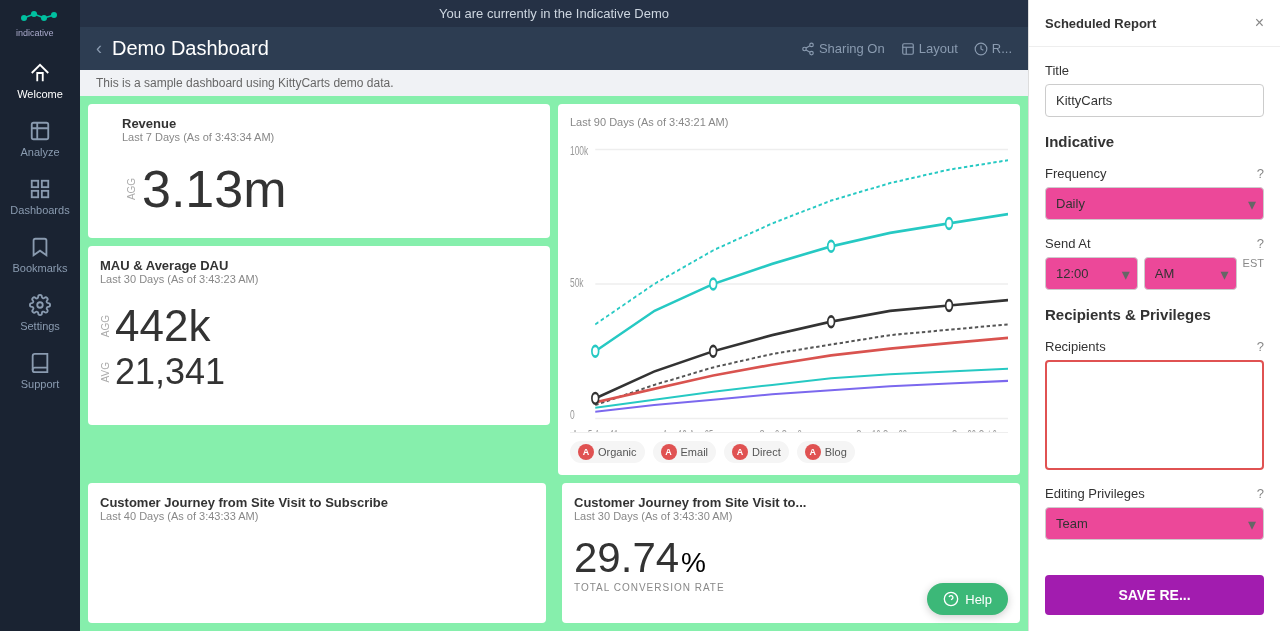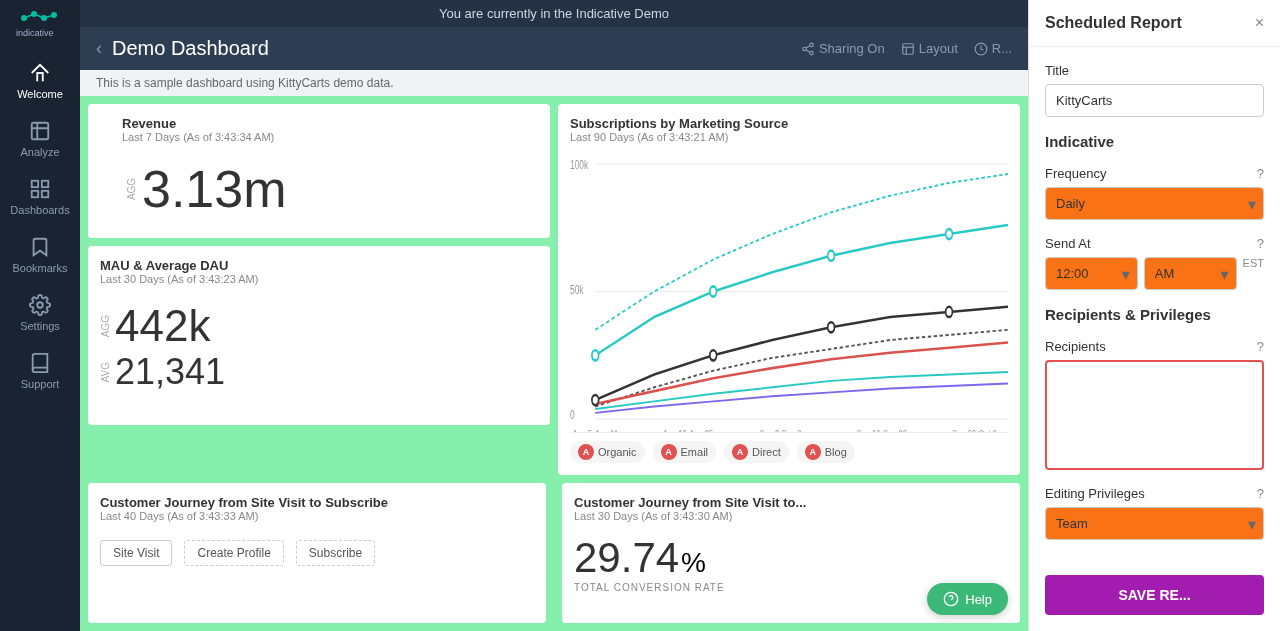--- a/index.html
+++ b/index.html
@@ -202,21 +202,21 @@
     }
 
     .panel-header {
       display: flex;
       align-items: center;
       justify-content: space-between;
       padding: 14px 16px;
       border-bottom: 1px solid #eee;
     }
     .panel-title {
-      font-size: 16px;
+      font-size: 13px;
       font-weight: 600;
       color: #333;
     }
     .panel-close {
       color: #888;
       cursor: pointer;
       font-size: 16px;
     }
 
     .panel-body {
@@ -254,21 +254,21 @@
       width: 100%;
     }
     .field-select {
       border: 1px solid #ccc;
       border-radius: 4px;
       padding: 8px 28px 8px 10px;
       font-size: 13px;
       color: #333;
       appearance: none;
       width: 100%;
-      background: #f97316;
+      background: #ec4899;
       cursor: pointer;
     }
     .select-arrow {
       position: absolute;
       right: 8px;
       top: 50%;
       transform: translateY(-50%);
       pointer-events: none;
       color: #666;
     }
@@ -500,21 +500,20 @@
             <span style="font-size:44px;font-weight:300;color:#333;">442k</span>
           </div>
           <div style="display:flex; align-items:center; gap:4px;">
             <span style="font-size:10px;color:#aaa;writing-mode:vertical-rl;transform:rotate(180deg);">AVG</span>
             <span style="font-size:36px;font-weight:300;color:#333;">21,341</span>
           </div>
         </div>
       </div>
 
       <div class="card chart-card" style="min-height:0; overflow:hidden;">
-        <div class="card-title">Subscriptions by Marketing Source</div>
         <div class="card-subtitle">Last 90 Days (As of 3:43:21 AM)</div>
         <div class="chart-area" style="flex:1; min-height:180px;">
           <svg width="100%" height="100%" viewBox="0 0 520 220" preserveAspectRatio="none">
 
             <text x="0" y="14" font-size="10" fill="#999">100k</text>
             <text x="0" y="112" font-size="10" fill="#999">50k</text>
             <text x="0" y="210" font-size="10" fill="#999">0</text>
 
             <line x1="30" y1="10" x2="520" y2="10" stroke="#eee" stroke-width="1"></line>
             <line x1="30" y1="110" x2="520" y2="110" stroke="#eee" stroke-width="1"></line>
@@ -569,25 +568,20 @@
           </div>
         </div>
       </div>
     </div>
 
     <div style="display:grid; grid-template-columns:1fr 1fr; gap:16px; height:140px; flex-shrink:0;">
 
       <div class="card bottom-card">
         <div class="card-title">Customer Journey from Site Visit to Subscribe</div>
         <div class="card-subtitle">Last 40 Days (As of 3:43:33 AM)</div>
-        <div style="display:flex; gap:12px; align-items:center; padding-top:10px;">
-          <button class="funnel-btn">Site Visit</button>
-          <button class="funnel-btn-dashed">Create Profile</button>
-          <button class="funnel-btn-dashed">Subscribe</button>
-        </div>
       </div>
 
       <div class="card bottom-card">
         <div class="card-title">Customer Journey from Site Visit to...</div>
         <div class="card-subtitle">Last 30 Days (As of 3:43:30 AM)</div>
         <div style="display:flex; align-items:baseline; gap:2px; padding-top:4px;">
           <span class="conversion-rate">29.74</span>
           <span class="conversion-pct">%</span>
         </div>
         <div class="conversion-label">TOTAL CONVERSION RATE</div>

